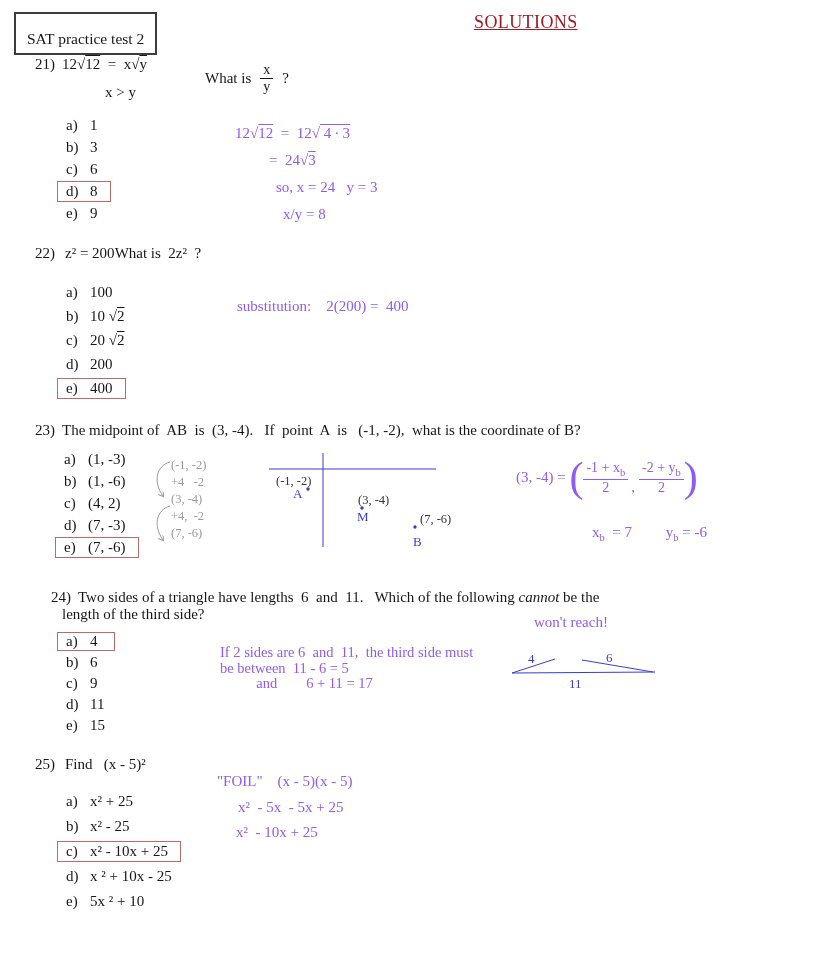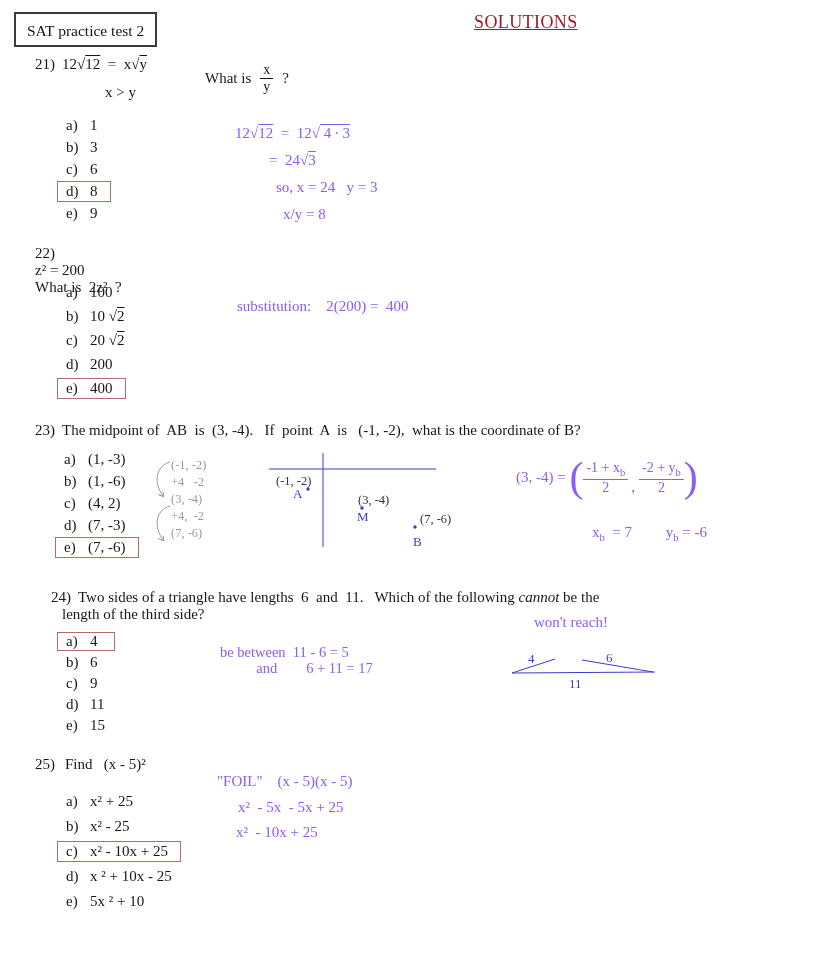--- a/index.html
+++ b/index.html
@@ -2,21 +2,21 @@
 <html><head>
 <meta charset="utf-8">
 <style>
   html,body { margin:0; padding:0; background:#ffffff; }
   .page { position:relative; width:816px; height:970px; background:#ffffff;
           font-family:"Liberation Serif", serif; font-size:15px; color:#161616; overflow:hidden; }
   .abs { position:absolute; }
   [data-bind] { white-space: pre; }
   .flexr { display:flex; align-items:baseline; }
   .flexm { display:flex; align-items:center; }
-  .title-box { border:2px solid #3c3c3c; padding:8px 11px 5px 11px; font-size:15.5px; }
+  .title-box { border:2px solid #3c3c3c; padding:16px 11px 5px 11px; font-size:15.5px; }
   .sol-title { color:#9b1b26; letter-spacing:0.4px; font-size:18px;text-decoration:underline; }
   .blue { color:#8b5cf6; }
   .gray { color:#9a9a9a; }
   .choice { display:flex; align-items:center; }
   .cl { display:inline-block; width:24px; flex:none; }
   .ansbox { display:inline-flex; align-items:center; border:1.5px solid #b76c6c;
             padding:1px 12px 1px 8px; margin-left:-9px; }
   .ov { text-decoration: overline; }
   .frac { display:inline-flex; flex-direction:column; text-align:center; }
   .frac .fn { border-bottom:1px solid currentColor; padding:0 3px; line-height:1.15; }
@@ -89,21 +89,21 @@
     <div>
       <span data-bind="q21.solution.l1.a">12</span><span data-bind="symbols.sqrt">√</span><span class="ov" data-bind="q21.solution.l1.r1">12</span><span data-bind="q21.solution.l1.b">  =  12</span><span data-bind="symbols.sqrt">√</span><span class="ov" data-bind="q21.solution.l1.r2"> 4 ∙ 3</span>
     </div>
     <div style="margin-left:34px;">
       <span data-bind="q21.solution.l2.a">=  24</span><span data-bind="symbols.sqrt">√</span><span class="ov" data-bind="q21.solution.l2.r1">3</span>
     </div>
     <div style="margin-left:41px;" data-bind="q21.solution.l3">so, x = 24   y = 3</div>
     <div style="margin-left:48px;" data-bind="q21.solution.l4">x/y = 8</div>
   </div>
 
-  <div class="abs flexr" style="left:35px; top:245px;flex-direction:column;">
+  <div class="abs flexr" style="left:35px; top:245px;">
     <span class="cl" style="width:30px;" data-bind="q22.number">22)</span>
     <span data-bind="q22.given">z² = 200</span>
     <span style="" data-bind="q22.prompt">What is  2z²  ?</span>
   </div>
 
   <div class="abs q22c" style="left:66px; top:280px;">
     <div class="choice">
       <span class="cl" data-bind="q22.choices.0.letter">a)</span>
         <span data-bind="q22.choices.0.text">100</span>
     </div>
@@ -238,20 +238,21 @@
       <span class="cl" data-bind="q24.choices.3.letter">d)</span>
         <span data-bind="q24.choices.3.text">11</span>
     </div>
     <div class="choice">
       <span class="cl" data-bind="q24.choices.4.letter">e)</span>
         <span data-bind="q24.choices.4.text">15</span>
     </div>
   </div>
 
   <div class="abs blue" style="left:220px; top:645px; line-height:15.5px; font-size:14.5px;">
+    <div data-bind="q24.solution.0">If 2 sides are 6  and  11,  the third side must</div>
     <div data-bind="q24.solution.1">be between  11 - 6 = 5</div>
     <div data-bind="q24.solution.2">          and        6 + 11 = 17</div>
   </div>
 
   <div class="abs blue" style="left:534px; top:614px;" data-bind="q24.wont_reach">won't reach!</div>
   <svg class="abs" style="left:505px; top:648px;" width="160" height="45">
     <line x1="7" y1="25" x2="150" y2="24" stroke="#3a3ccd" stroke-width="1"></line>
     <line x1="7" y1="25" x2="50" y2="11" stroke="#3a3ccd" stroke-width="1"></line>
     <line x1="77" y1="12" x2="148" y2="24" stroke="#3a3ccd" stroke-width="1"></line>
     <text x="23" y="15" font-size="13" fill="#3a3ccd" data-bind="q24.triangle.side_a">4</text>

